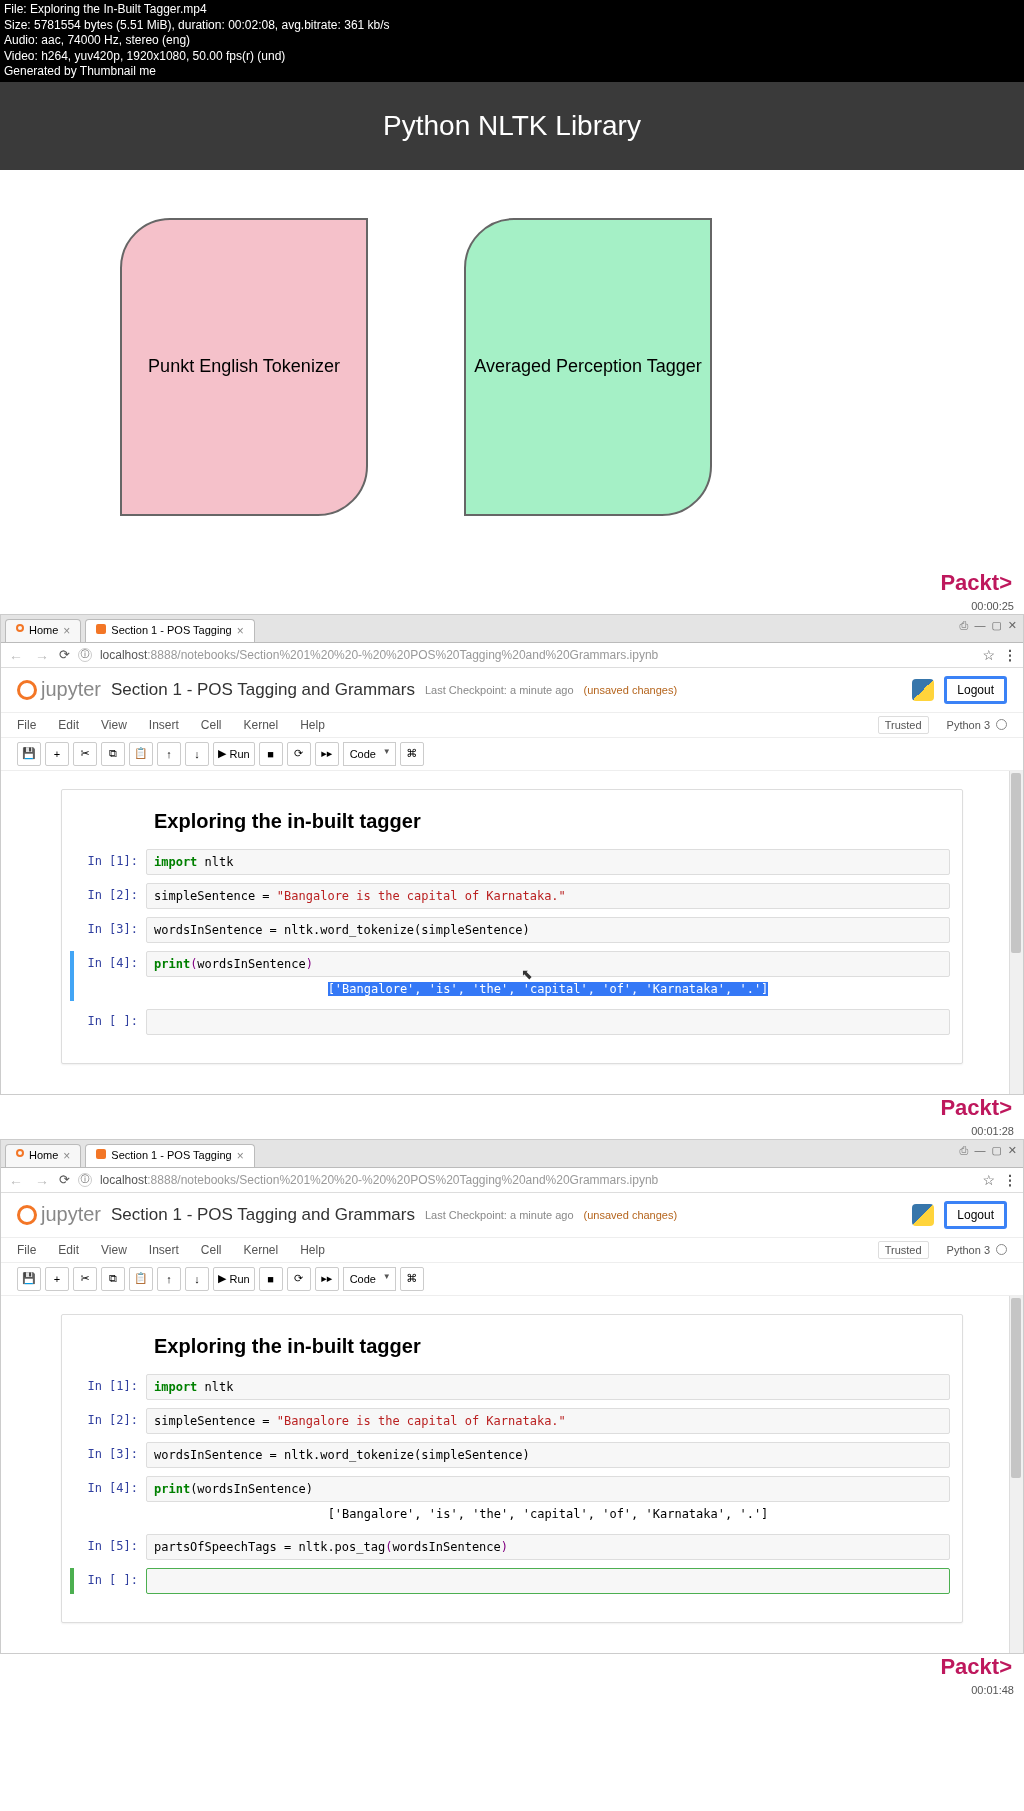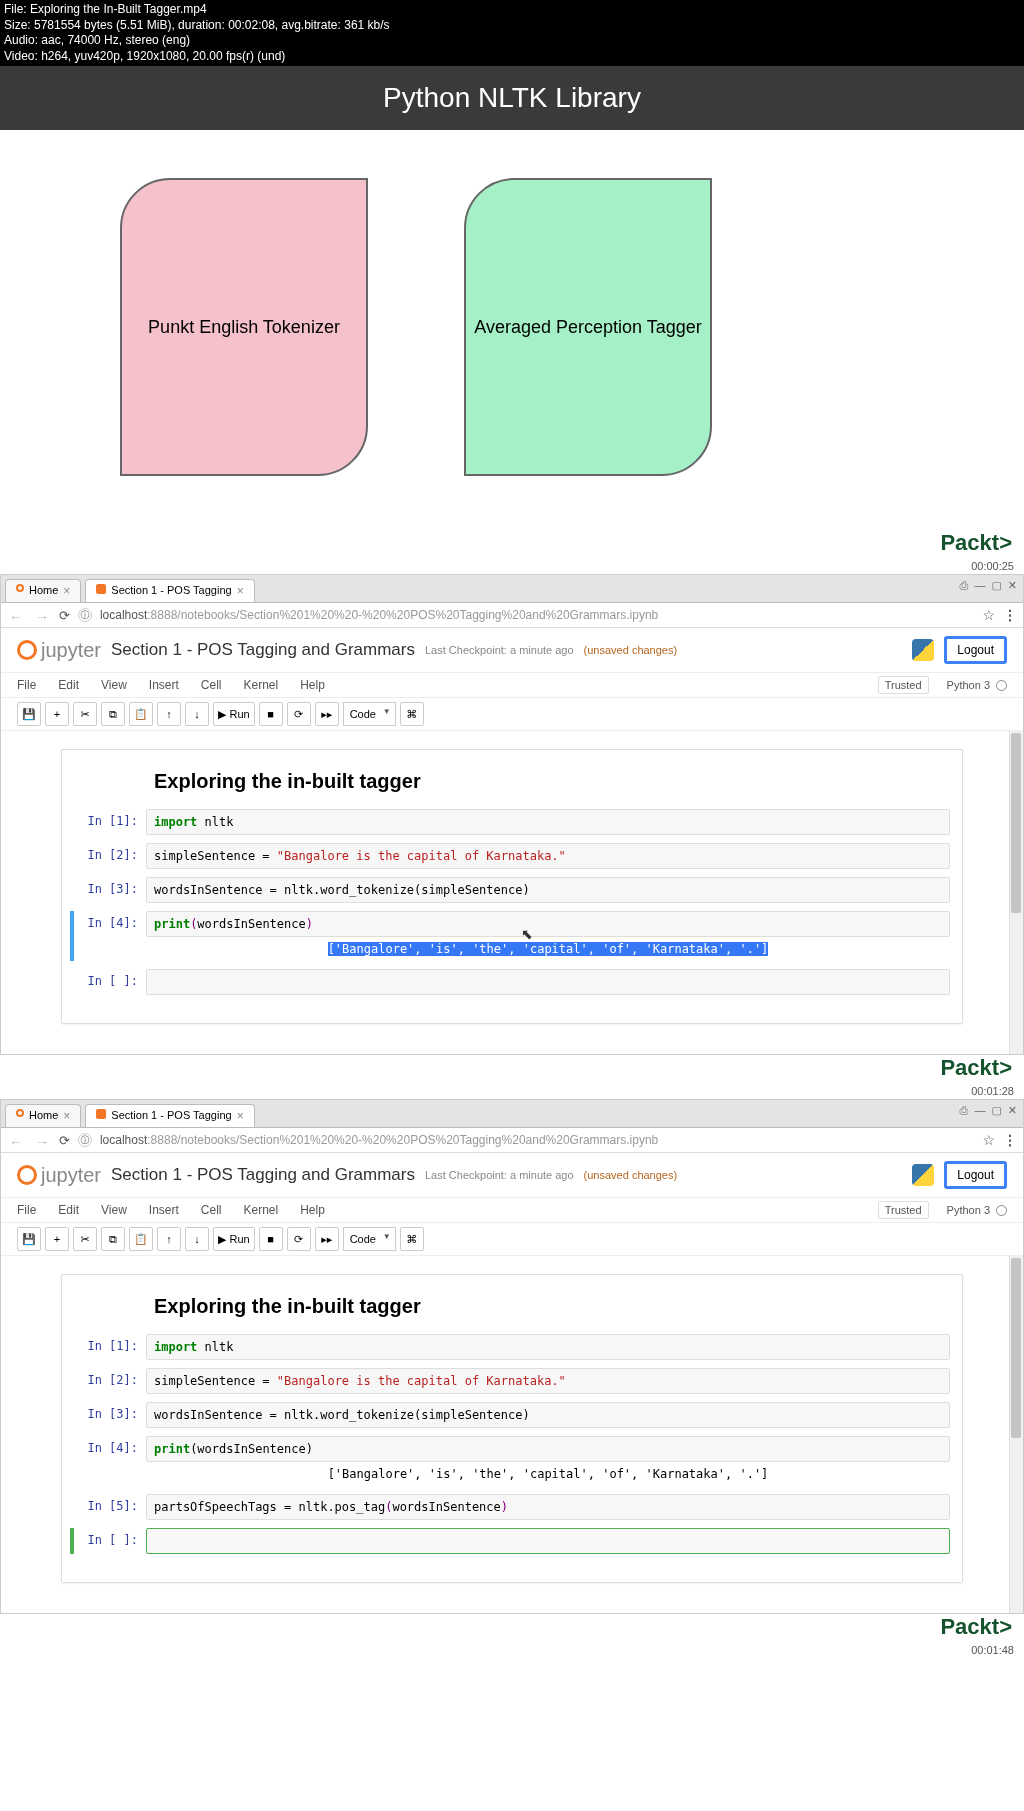--- a/index.html
+++ b/index.html
@@ -1,24 +1,24 @@
 <!DOCTYPE html>
 <html><head>
 <meta charset="utf-8">
 <style>
 * { box-sizing: border-box; margin: 0; padding: 0; }
 body { font-family: Arial, sans-serif; background: #fff; width: 1024px; }
 .meta-bar { background: #000; color: #fff; font-size: 12px; padding: 2px 4px; line-height: 1.3; }
-.title-bar { background: #3a3a3a; color: #fff; text-align: center; padding: 16px; font-size: 28px; font-family: Arial; }
+.title-bar { background: #3a3a3a; color: #fff; text-align: center; padding: 28px; font-size: 28px; font-family: Arial; }
 .slide-area { background: #fff; height: 400px; position: relative; }
 .shape-box { position: absolute; width: 248px; height: 298px; border: 2px solid #666; display: flex; align-items: center; justify-content: center; font-size: 18px; text-align: center; }
 .shape-pink { left: 100px; top: 48px; background: #f5c1ca; border-radius: 50px 0 50px 0; margin-left: 20px; }
 .shape-green { left: 464px; top: 48px; background: #a5f0c6; border-radius: 50px 0 50px 0; }
 .packt-row { position: relative; height: 30px; background: #fff; }
-.packt-logo { position: absolute; right: 12px; top: 0; color: #14532d; font-size: 22px; font-weight: bold; font-family: Arial; }
+.packt-logo { position: absolute; right: 12px; top: 0; color: #be185d; font-size: 22px; font-weight: bold; font-family: Arial; }
 .timestamp-row { position: relative; height: 14px; background: #fff; }
 .timestamp { position: absolute; right: 10px; font-size: 11px; color: #555; }
 .browser-frame { border: 1px solid #ccc; background: #fff; }
 .tab-strip { background: #e4e4e4; height: 28px; display: flex; align-items: flex-end; border-bottom: 1px solid #bbb; position: relative; }
 .tab { background: #f7f7f7; border: 1px solid #bbb; border-bottom: none; border-radius: 4px 4px 0 0; padding: 4px 10px; font-size: 11px; margin-left: 4px; display: flex; align-items: flex-start; gap: 5px; height: 23px; }
 .tab.active { background: #fff; }
 .tab-close { color: #888; font-size: 12px; }
 .win-controls { position: absolute; right: 6px; top: 4px; font-size: 11px; color: #666; display:flex; gap:6px;}
 .jup-icon { width: 10px; height: 10px; border: 2px solid #f37626; border-radius: 50%; display: inline-block; }
 .jup-icon-sm { width: 8px; height: 8px; }
@@ -68,21 +68,22 @@
 .scrollbar-thumb { position:absolute; right:2px; top:2px; width:10px; height:180px; background:#c5c5c5; border-radius:2px;}
 .cursor-icon { position:absolute; font-size:14px; color:#333;}
 </style>
 </head>
 <body>
 
 <div class="meta-bar">
   <div>File: Exploring the In-Built Tagger.mp4</div>
   <div>Size: 5781554 bytes (5.51 MiB), duration: 00:02:08, avg.bitrate: 361 kb/s</div>
   <div>Audio: aac, 74000 Hz, stereo (eng)</div>
-  <div>Video: h264, yuv420p, 1920x1080, 20.00 fps(r) (und)</div>
+  <div>Video: h264, yuv420p, 1920x1080, 50.00 fps(r) (und)</div>
+  <div>Generated by Thumbnail me</div>
 </div>
 
 <div class="title-bar">Python NLTK Library</div>
 <div class="slide-area">
   <div class="shape-box shape-pink">
       <span>Punkt English Tokenizer</span>
     </div>
   <div class="shape-box shape-green">
       <span>Averaged Perception Tagger</span>
     </div>

